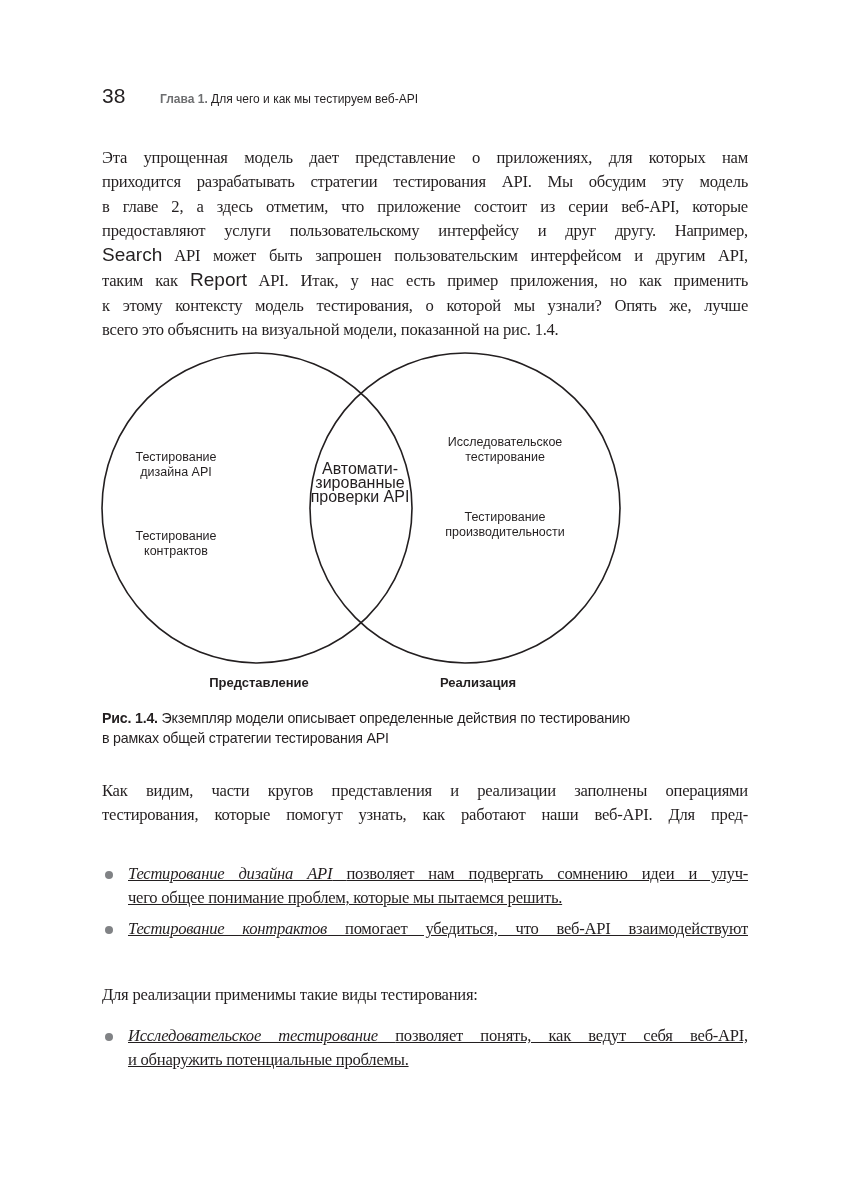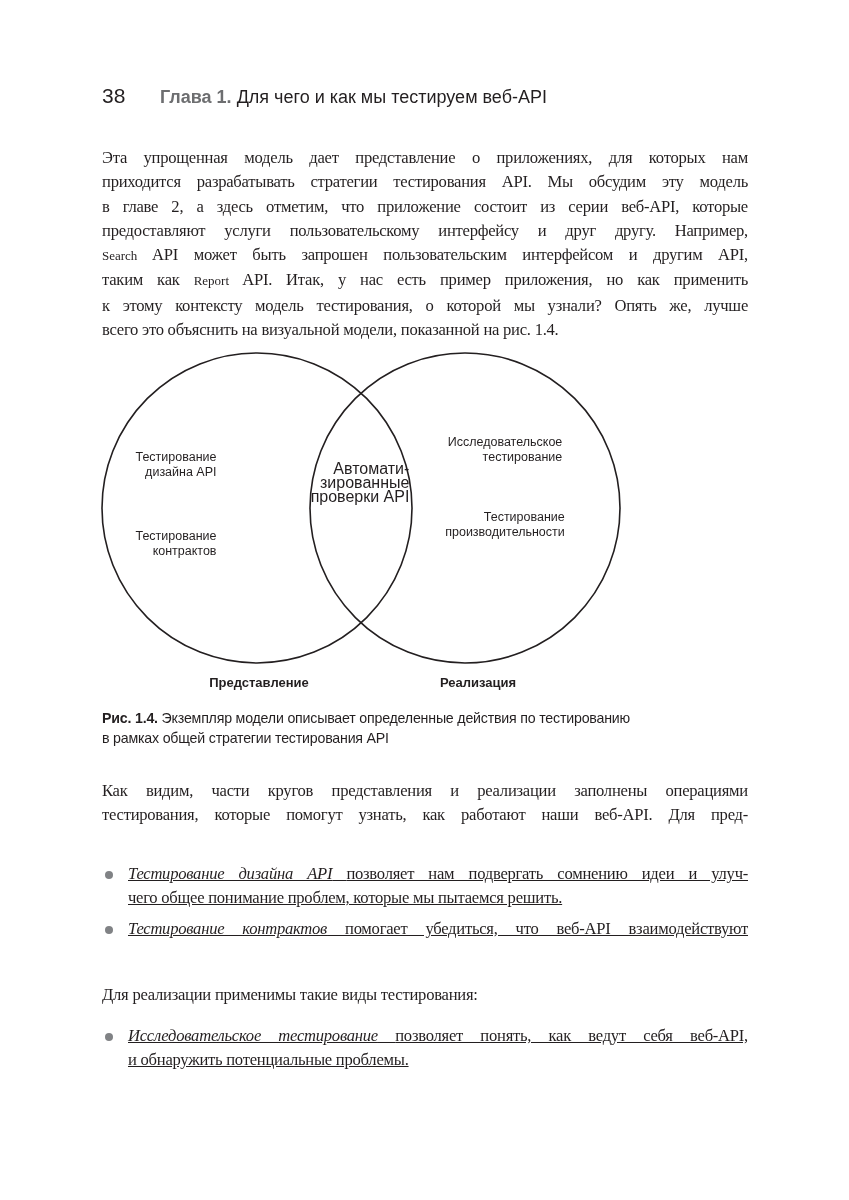--- a/index.html
+++ b/index.html
@@ -23,21 +23,21 @@
       align-items: baseline;
       font-family: "Liberation Sans", sans-serif;
     }
     .page-num {
       font-size: 21px;
       font-weight: normal;
       color: #231f20;
       width: 58px;
     }
     .running-head {
-      font-size: 18px;
+      font-size: 12px;
       color: #231f20;
     }
     .running-head .ch {
       font-weight: bold;
       color: #6d6e70;
     }
     .para {
       position: absolute;
       left: 102px;
       width: 646px;
@@ -51,39 +51,39 @@
     .para .line {
       display: block;
       text-align: justify;
       text-align-last: justify;
       white-space: nowrap;
     }
     .para .line.last {
       text-align-last: left;
     }
     .mono {
-      font-family: Liberation Serif, serif;
-      font-size: 13px;
+      font-family: Liberation Sans, sans-serif;
+      font-size: 19px;
       letter-spacing: 0;
       margin-top: 48px;
     }
     .venn {
       position: absolute;
       left: 0;
       top: 0;
       width: 849px;
       height: 700px;
       pointer-events: none;
     }
     .venn-label {
       position: absolute;
       font-family: "Liberation Sans", sans-serif;
       font-size: 12.5px;
       line-height: 14.5px;
-      text-align: right;
+      text-align: center;
       color: #231f20;
       white-space: nowrap;
       transform: translateX(-50%);
     }
     .circle-label {
       position: absolute;
       font-family: "Liberation Sans", sans-serif;
       font-size: 13px;
       font-weight: bold;
       color: #231f20;

